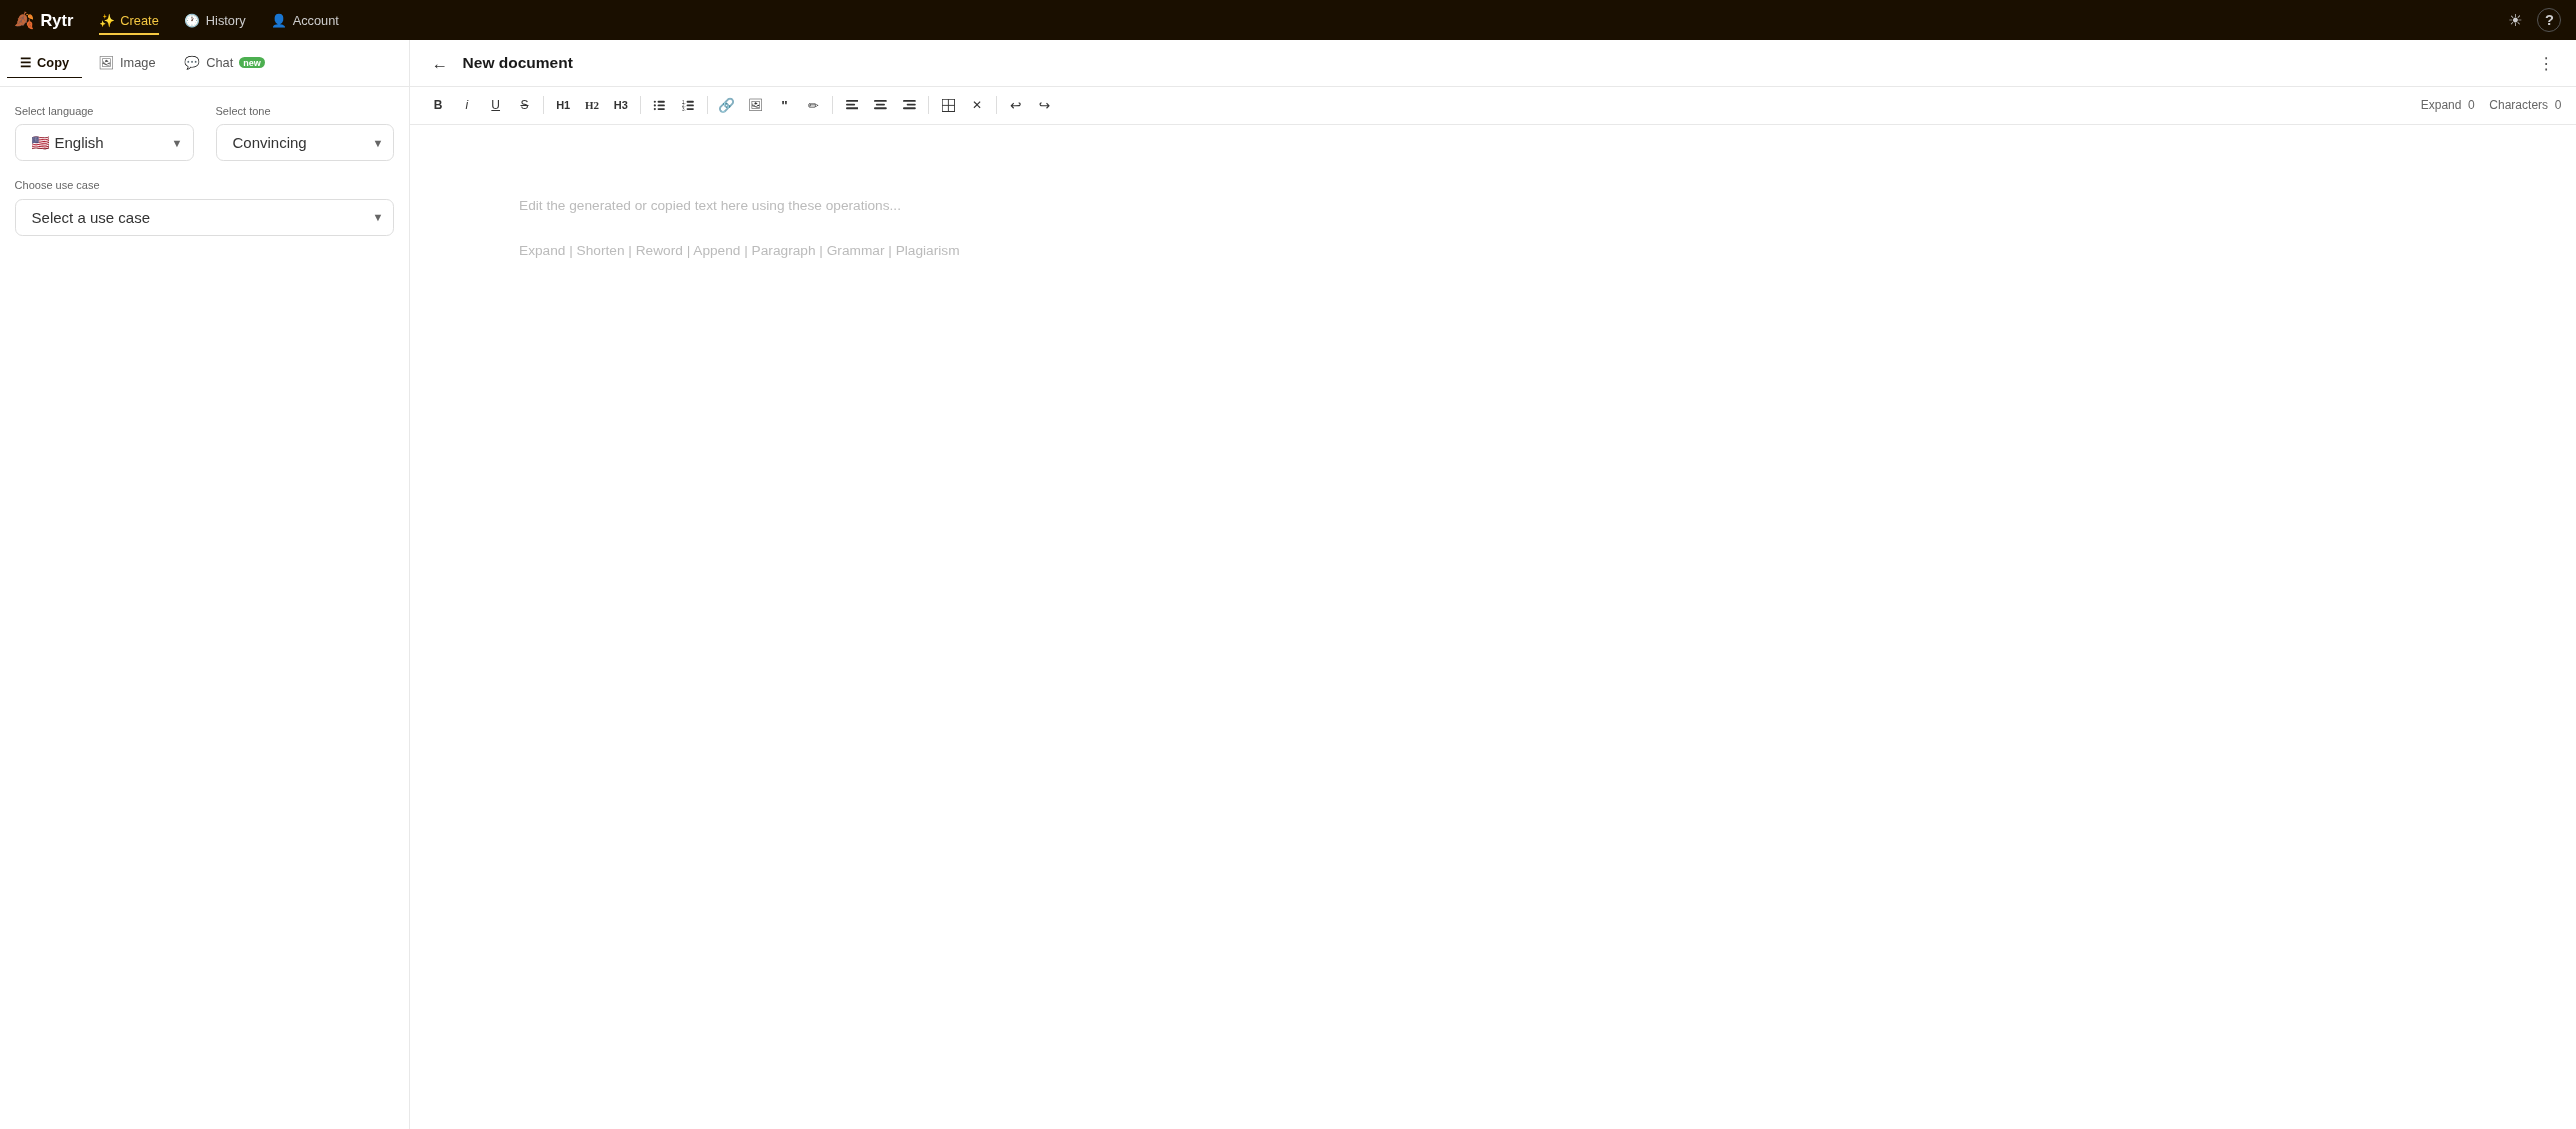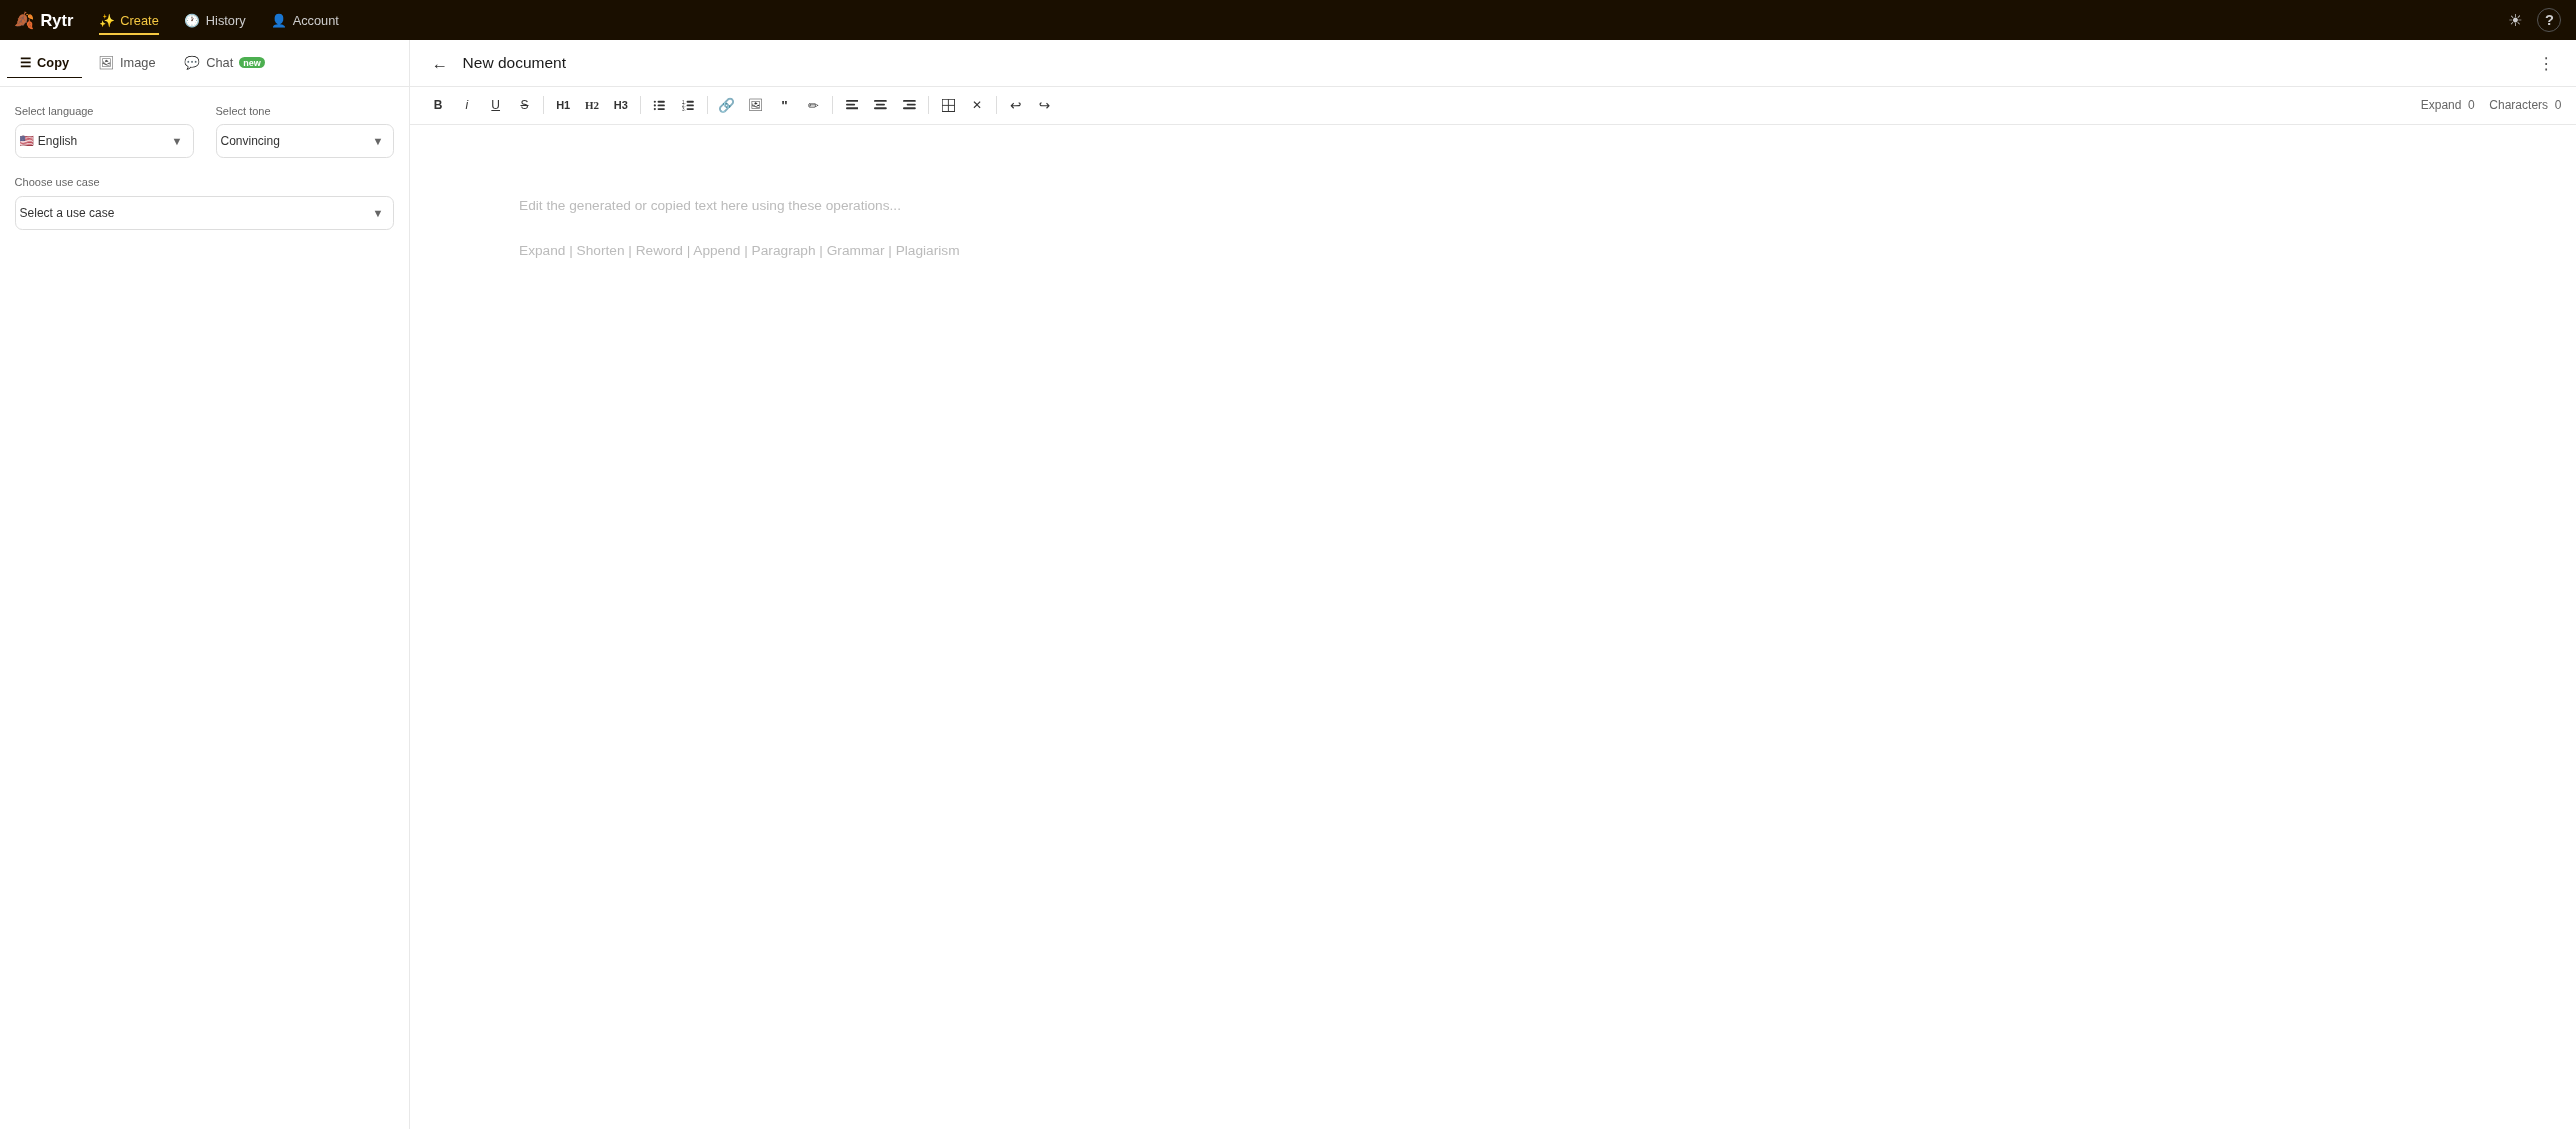--- a/index.html
+++ b/index.html
@@ -128,24 +128,24 @@
       margin-bottom: 18px;
     }
     .form-group {
       flex: 1;
     }
     .select-wrapper {
       position: relative;
     }
     .select-input {
       width: 100%;
-      padding: 9px 33px 9px 4px;
+      padding: 9px 33px 9px 16px;
       border: 0.9px solid #ddd;
       border-radius: 7.3px;
-      font-size: 12px;
+      font-size: 15px;
       color: #333;
       background: #fff;
       appearance: none;
       cursor: pointer;
       outline: none;
     }
     .select-chevron {
       position: absolute;
       right: 11px;
       top: 50%;
@@ -178,21 +178,21 @@
       border: none;
       cursor: pointer;
       font-size: 16.4px;
       color: #333;
       padding: 3.6px;
       display: flex;
       align-items: center;
     }
     .editor-title {
       font-size: 15.5px;
-      font-weight: 400;
+      font-weight: 700;
       color: #1a1a1a;
       flex: 1;
     }
     .editor-more-btn {
       background: none;
       border: none;
       cursor: pointer;
       font-size: 16.4px;
       color: #555;
       padding: 3.6px;

